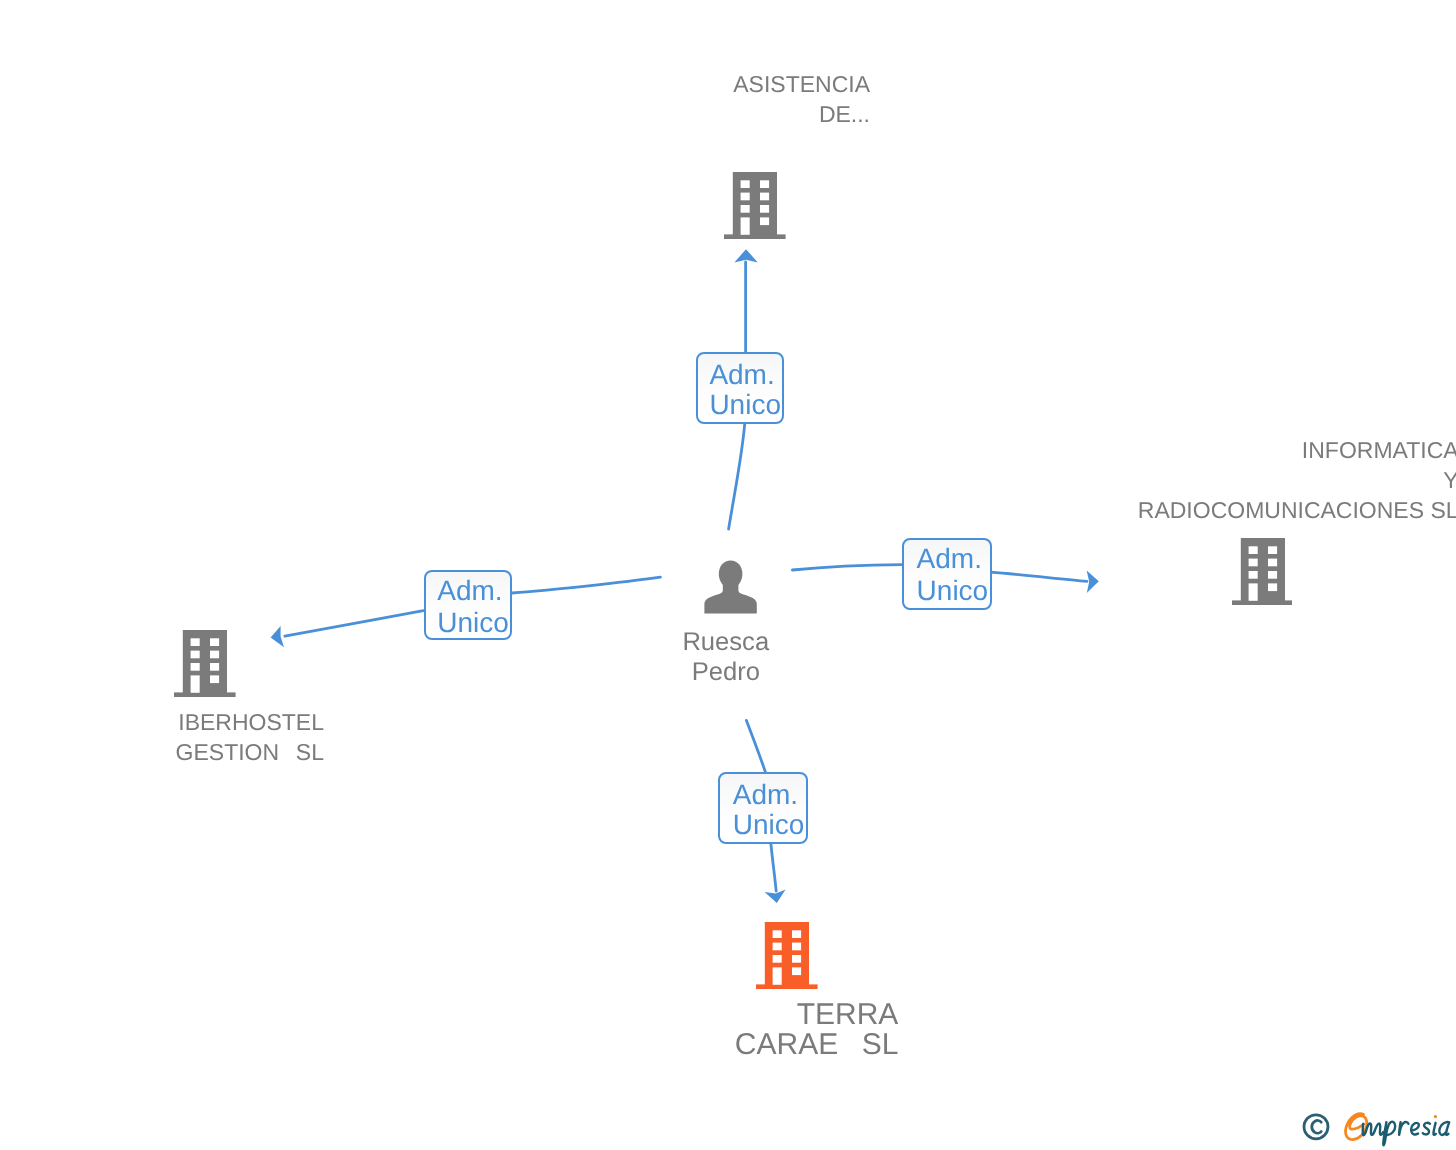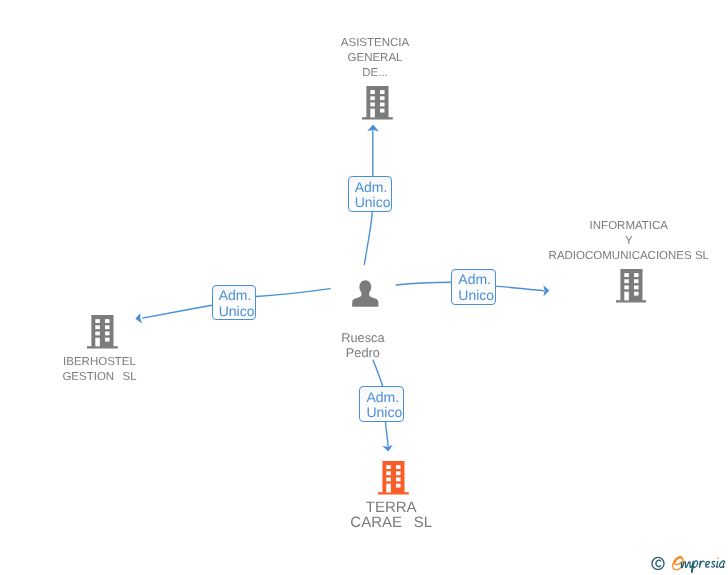--- a/index.html
+++ b/index.html
@@ -5,21 +5,21 @@
 <style>
   html,body{margin:0;padding:0;}
   body{width:728px;height:575px;background:#ffffff;overflow:hidden;
        font-family:"Liberation Sans",sans-serif;
        -webkit-font-smoothing:antialiased;
        text-rendering:geometricPrecision;}
   #stage{position:relative;width:728px;height:575px;}
   svg.edges{position:absolute;left:0;top:0;width:728px;height:575px;}
   .node{position:absolute;}
   .nlabel{position:absolute;color:#7b7b7b;font-size:11.5px;line-height:15px;
-          text-align:center;font-size:0;}
+          text-align:right;font-size:0;}
   .nlabel span{display:block;font-size:11.5px;line-height:15px;}
   .nlabel.big span{font-size:15px;line-height:15.2px;}
   .nlabel.big span{letter-spacing:0;}
   .nlabel span.wide{word-spacing:1px;}
   .nlabel.big span.wide{word-spacing:1.7px;}
   .plabel{position:absolute;color:#7b7b7b;text-align:center;font-size:0;}
   .plabel span{display:block;font-size:12.8px;line-height:15px;}
   .plabel span.wide{word-spacing:0.6px;}
   .nicon{position:absolute;}
   .chip{position:absolute;box-sizing:border-box;
@@ -49,21 +49,20 @@
       <path d="M373.0,124.6 L378.9,131.2 L373.0,129.9 L367.2,131.2 Z"></path>
       <path d="M549.4,290.6 L543.4,296.5 L544.6,290.8 L543.3,285.2 Z"></path>
       <path d="M135.3,318.7 L140.3,313.0 L140.3,318.3 L142.0,323.6 Z"></path>
       <path d="M388.4,451.5 L382.3,446.0 L387.9,446.8 L392.8,444.8 Z"></path>
     </g>
   </svg>
 
   <div class="node" style="left:315px;top:35.9px;width:120px;height:87px;">
     <div class="nlabel" style="left:0;top:0;width:120px;">
       <span>ASISTENCIA</span>
-      <span>GENERAL</span>
       <span>DE...</span>
     </div>
     <div class="nicon" style="left:46.9px;top:49.7px;width:30.8px;height:35px;">
       <svg viewBox="0 0 30.8 35" width="30.8" height="35" xmlns="http://www.w3.org/2000/svg">
         <g fill="#7b7b7b">
             <rect x="4.4" y="0" width="22.1" height="31.8"></rect>
             <rect x="0" y="31.2" width="30.8" height="2.3"></rect>
           </g>
         <g fill="#ffffff">
           <rect x="8.3" y="4.15" width="4.55" height="3.85"></rect>
@@ -157,21 +156,21 @@
 
   <div class="node" style="left:298.9px;top:279.7px;width:128px;height:76px;">
     <div class="nicon" style="left:53.4px;top:0;width:26.5px;height:27px;">
       <svg viewBox="0 0 26.5 27" width="26.5" height="27" xmlns="http://www.w3.org/2000/svg">
         <g fill="#7b7b7b">
           <path d="M13.3,0.3 C16.7,0.3 19.2,3.2 19.2,7.0 C19.2,10.8 16.7,14.1 13.3,14.1 C9.9,14.1 7.4,10.8 7.4,7.0 C7.4,3.2 9.9,0.3 13.3,0.3 Z"></path>
           <path d="M9.4,12.0 L9.4,15.3 C9.4,16.8 7.0,17.2 4.6,18.0 C1.9,18.9 0.2,20.0 0.2,22.2 L0.2,26.7 L26.4,26.7 L26.4,22.2 C26.4,20.0 24.7,18.9 22.0,18.0 C19.6,17.2 17.2,16.8 17.2,15.3 L17.2,12.0 Z"></path>
         </g>
       </svg>
     </div>
-    <div class="plabel" style="left:0;top:50px;width:128px;">
+    <div class="plabel" style="left:0;top:33px;width:128px;">
       <span>Ruesca</span>
       <span>Pedro</span>
     </div>
   </div>
 
   <div class="chip" style="left:347.7px;top:176.3px;width:44.2px;height:35.6px;padding-top:2.3px;">
     <span>Adm.</span>
     <span>Unico</span>
   </div>
   <div class="chip" style="left:451.3px;top:269.1px;width:44.3px;height:35.5px;padding-top:2.3px;">

